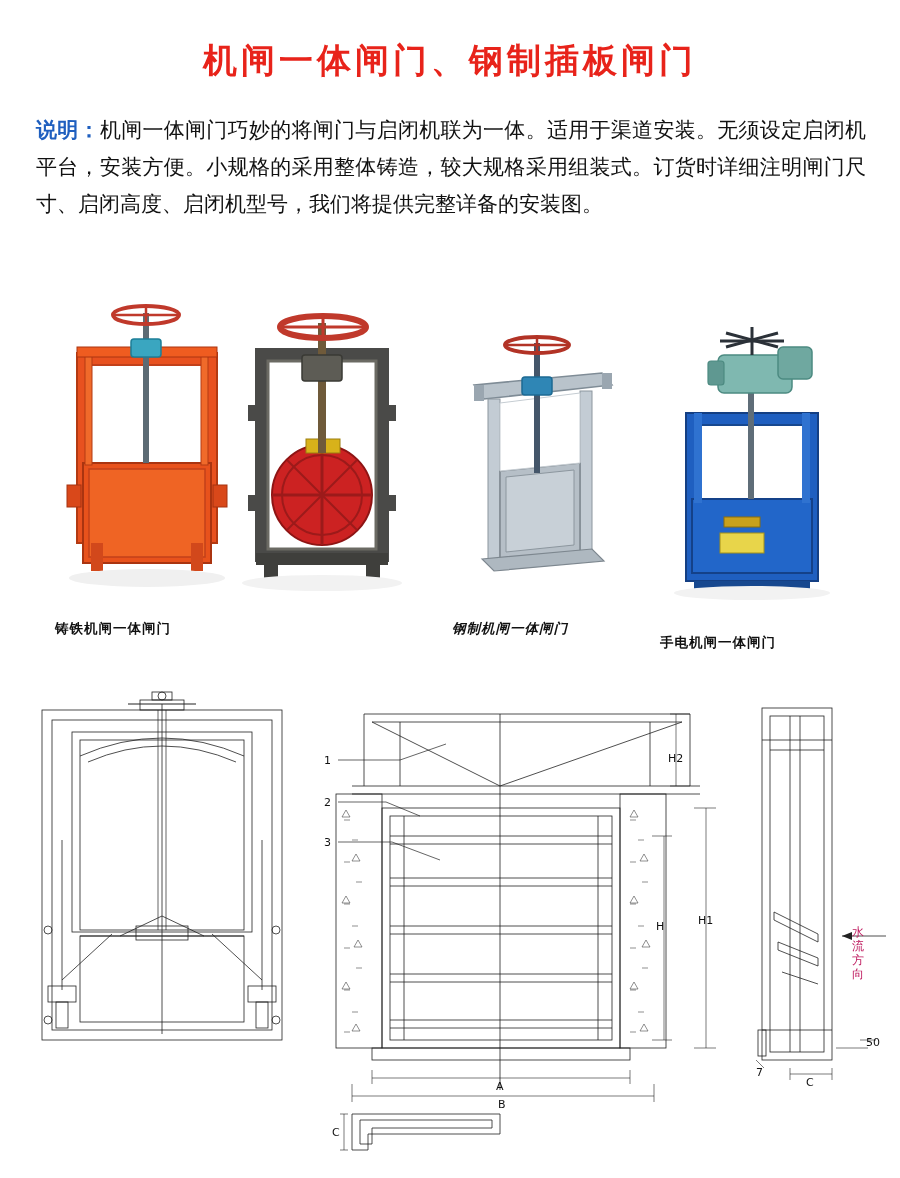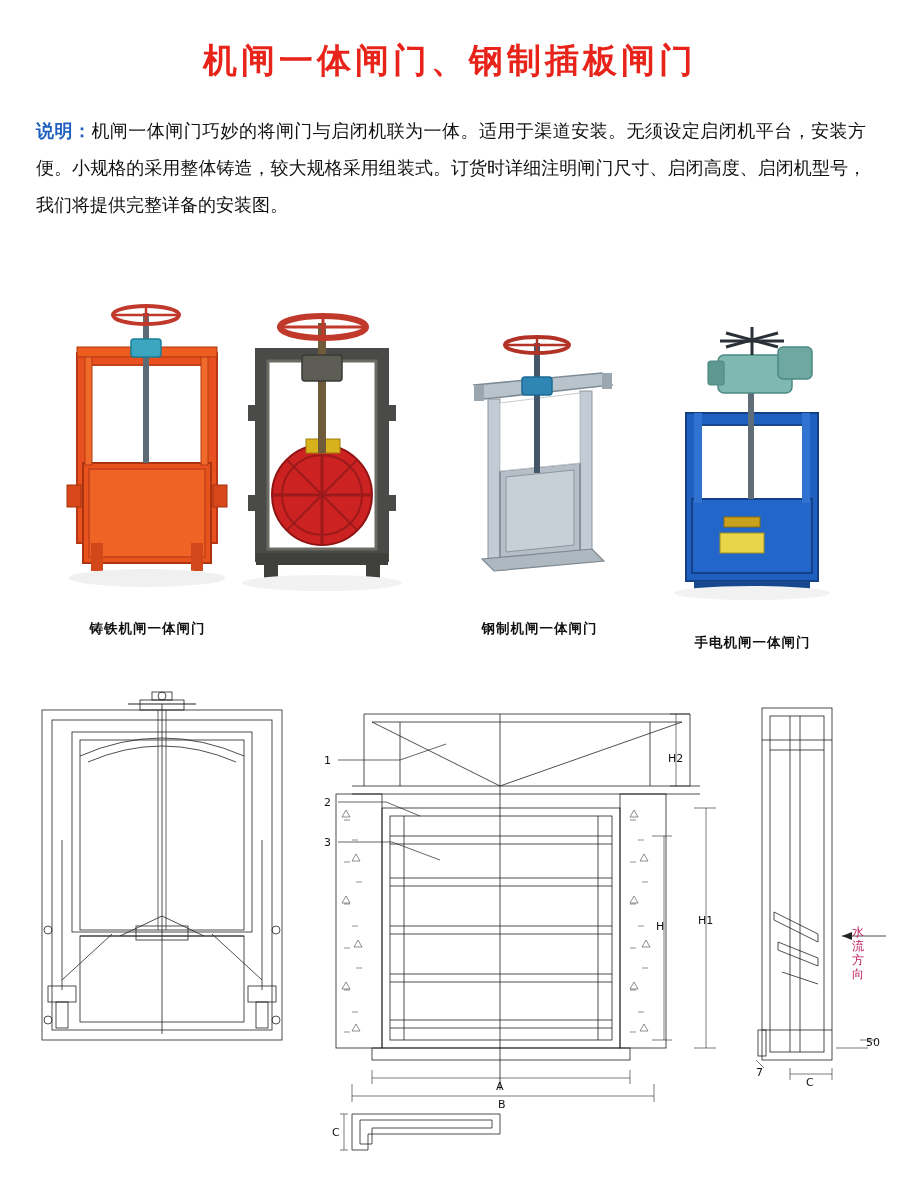--- a/index.html
+++ b/index.html
@@ -32,21 +32,21 @@
     color: #e8231a;
     letter-spacing: 4px;
     font-family: "DejaVu Sans", "Liberation Sans", sans-serif;
   }
   
   .desc {
     position: absolute;
     top: 112px;
     left: 36px;
     width: 830px;
-    font-size: 18px;
+    font-size: 21px;
     line-height: 37px;
     color: #111;
     text-align: justify;
   }
   .desc .lbl {
     color: #1f5fbf;
     font-weight: bold;
   }
   
   .photos {
@@ -56,34 +56,34 @@
     width: 900px;
     height: 360px;
   }
   .photo-cell {
     position: absolute;
     text-align: center;
   }
   .cap {
     position: absolute;
     width: 100%;
-    text-align: center;
+    text-align: left;
     font-size: 13.5px;
     font-weight: bold;
     color: #111;
     letter-spacing: 1px;
   }
   
   .ph1 { left: 55px;  top: 0px;  width: 185px; height: 305px; }
   .ph2 { left: 228px; top: 0px;  width: 190px; height: 305px; }
   .ph3 { left: 452px; top: 20px; width: 175px; height: 285px; }
   .ph4 { left: 660px; top: 8px;  width: 185px; height: 300px; }
 
   .cap1 { left: 55px;  top: 325px; width: 185px; }
-  .cap2 { left: 452px; top: 325px; width: 175px; }
+  .cap2 { left: 452px; top: 325px; width: 175px; font-style: italic; }
   .cap3 { left: 660px; top: 325px; width: 185px; margin-top: 14px; }
 
   
   .drawings {
     position: absolute;
     top: 690px;
     left: 0;
     width: 900px;
     height: 480px;
   }

